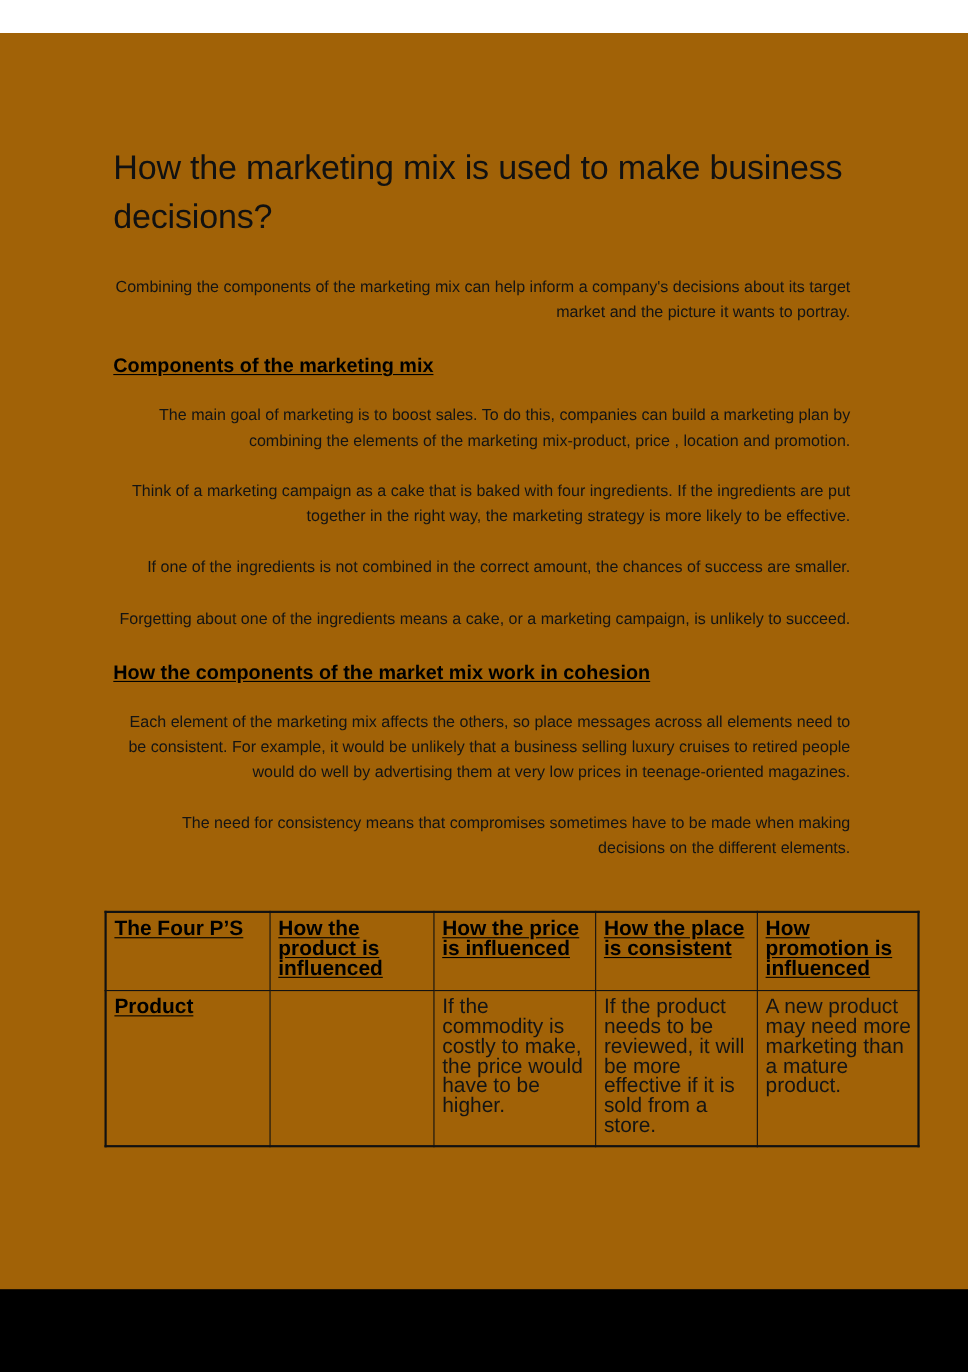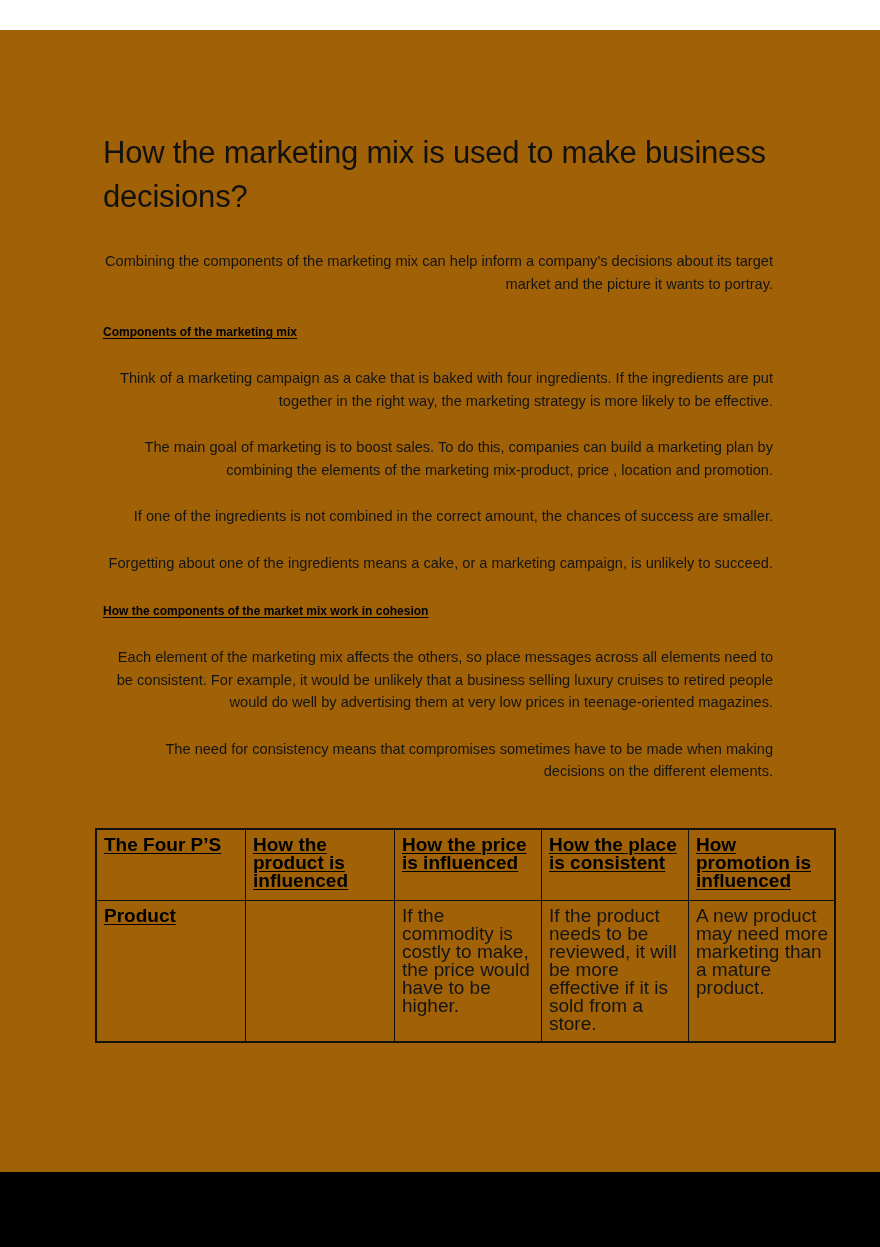--- a/index.html
+++ b/index.html
@@ -40,21 +40,21 @@
     font-size: 14.6px;
     line-height: 22.5px;
     margin: 0;
     padding-top: 24px;
     color: #141414;
     text-align: right;
   }
   .para.first { padding-top: 31px; }
 
   .section-head {
-    font-size: 12px;
+    font-size: 18px;
     font-weight: bold;
     line-height: 21px;
     margin: 0;
     padding-top: 27px;
     text-decoration: underline;
     text-underline-offset: 2px;
     color: #000000;
   }
 
   
@@ -118,23 +118,23 @@
 <div class="page">
 
   <div class="content">
 
     <h1 class="doc-title">How the marketing mix is used to make business decisions?</h1>
 
     <p class="para first">Combining the components of the marketing mix can help inform a company's decisions about its target market and the picture it wants to portray.</p>
 
     <h2 class="section-head">Components of the marketing mix</h2>
 
+    <p class="para">The main goal of marketing is to boost sales. To do this, companies can build a marketing plan by combining the elements of the marketing mix-product, price , location and promotion.</p>
+
     <p class="para">Think of a marketing campaign as a cake that is baked with four ingredients. If the ingredients are put together in the right way, the marketing strategy is more likely to be effective.</p>
-
-    <p class="para">The main goal of marketing is to boost sales. To do this, companies can build a marketing plan by combining the elements of the marketing mix-product, price , location and promotion.</p>
 
     <p class="para">If one of the ingredients is not combined in the correct amount, the chances of success are smaller.</p>
 
     <p class="para">Forgetting about one of the ingredients means a cake, or a marketing campaign, is unlikely to succeed.</p>
 
     <h2 class="section-head">How the components of the market mix work in cohesion</h2>
 
     <p class="para">Each element of the marketing mix affects the others, so place messages across all elements need to be consistent. For example, it would be unlikely that a business selling luxury cruises to retired people would do well by advertising them at very low prices in teenage-oriented magazines.</p>
 
     <p class="para">The need for consistency means that compromises sometimes have to be made when making decisions on the different elements.</p>

